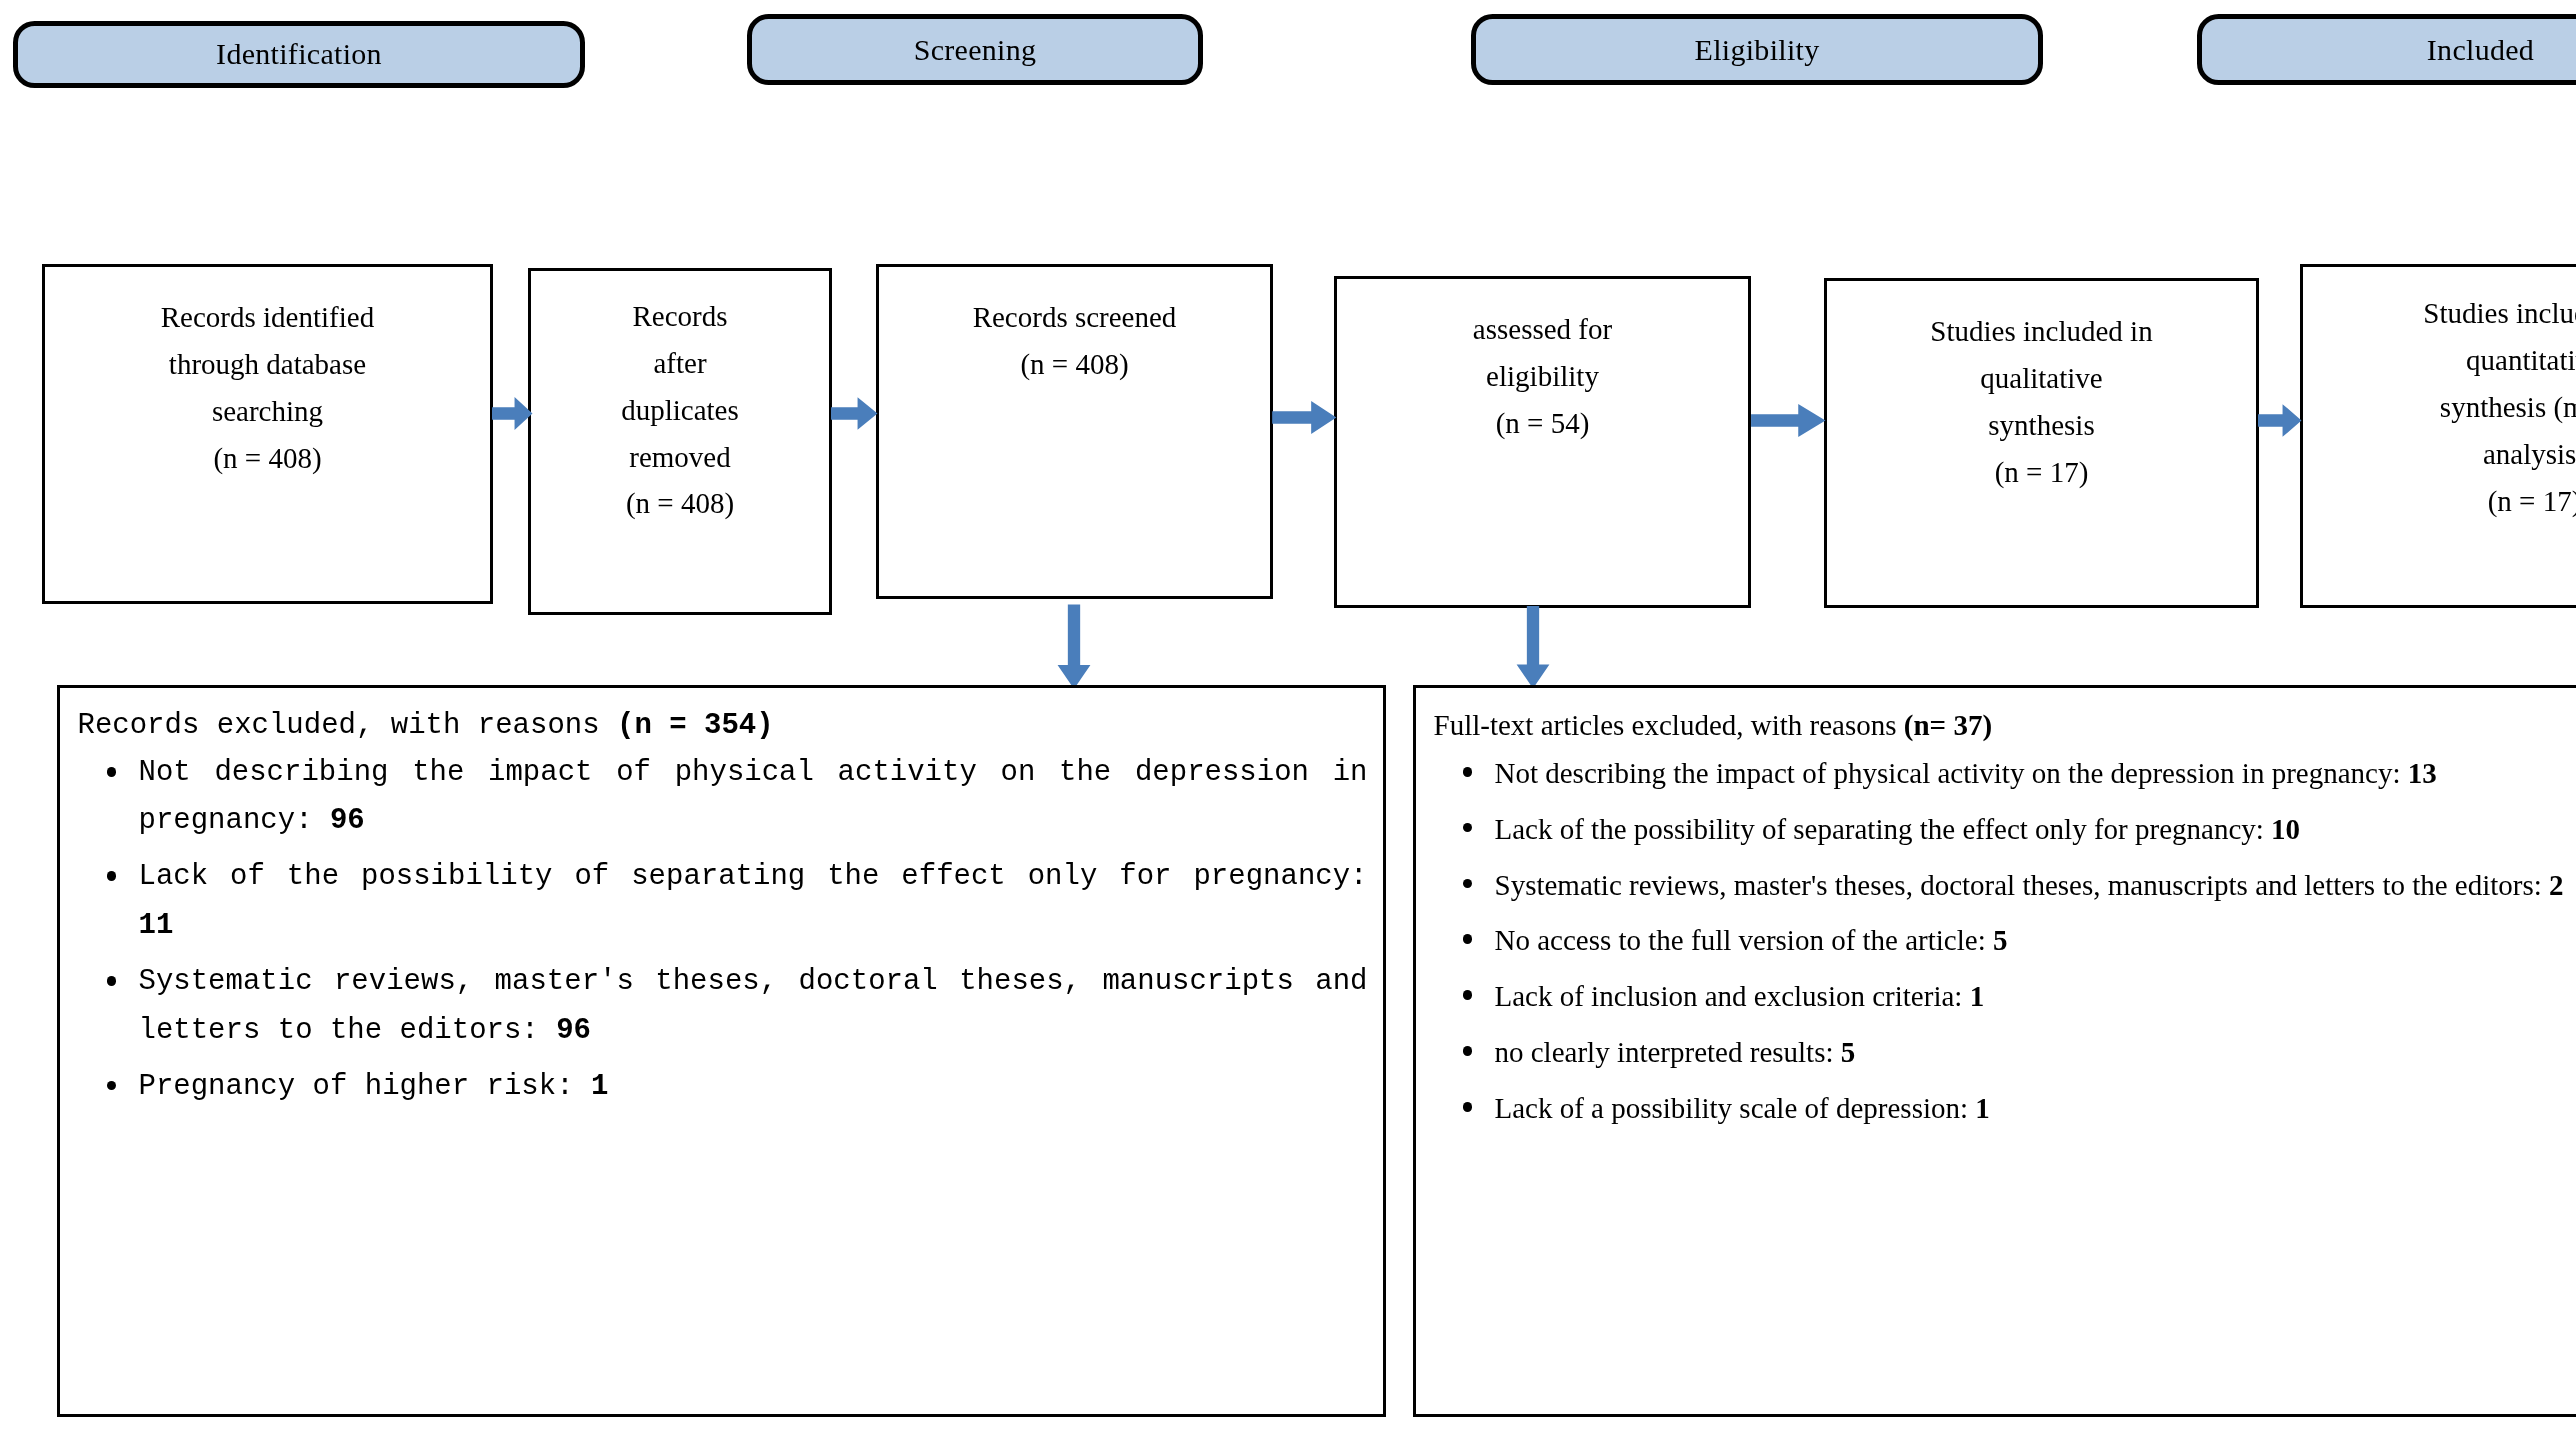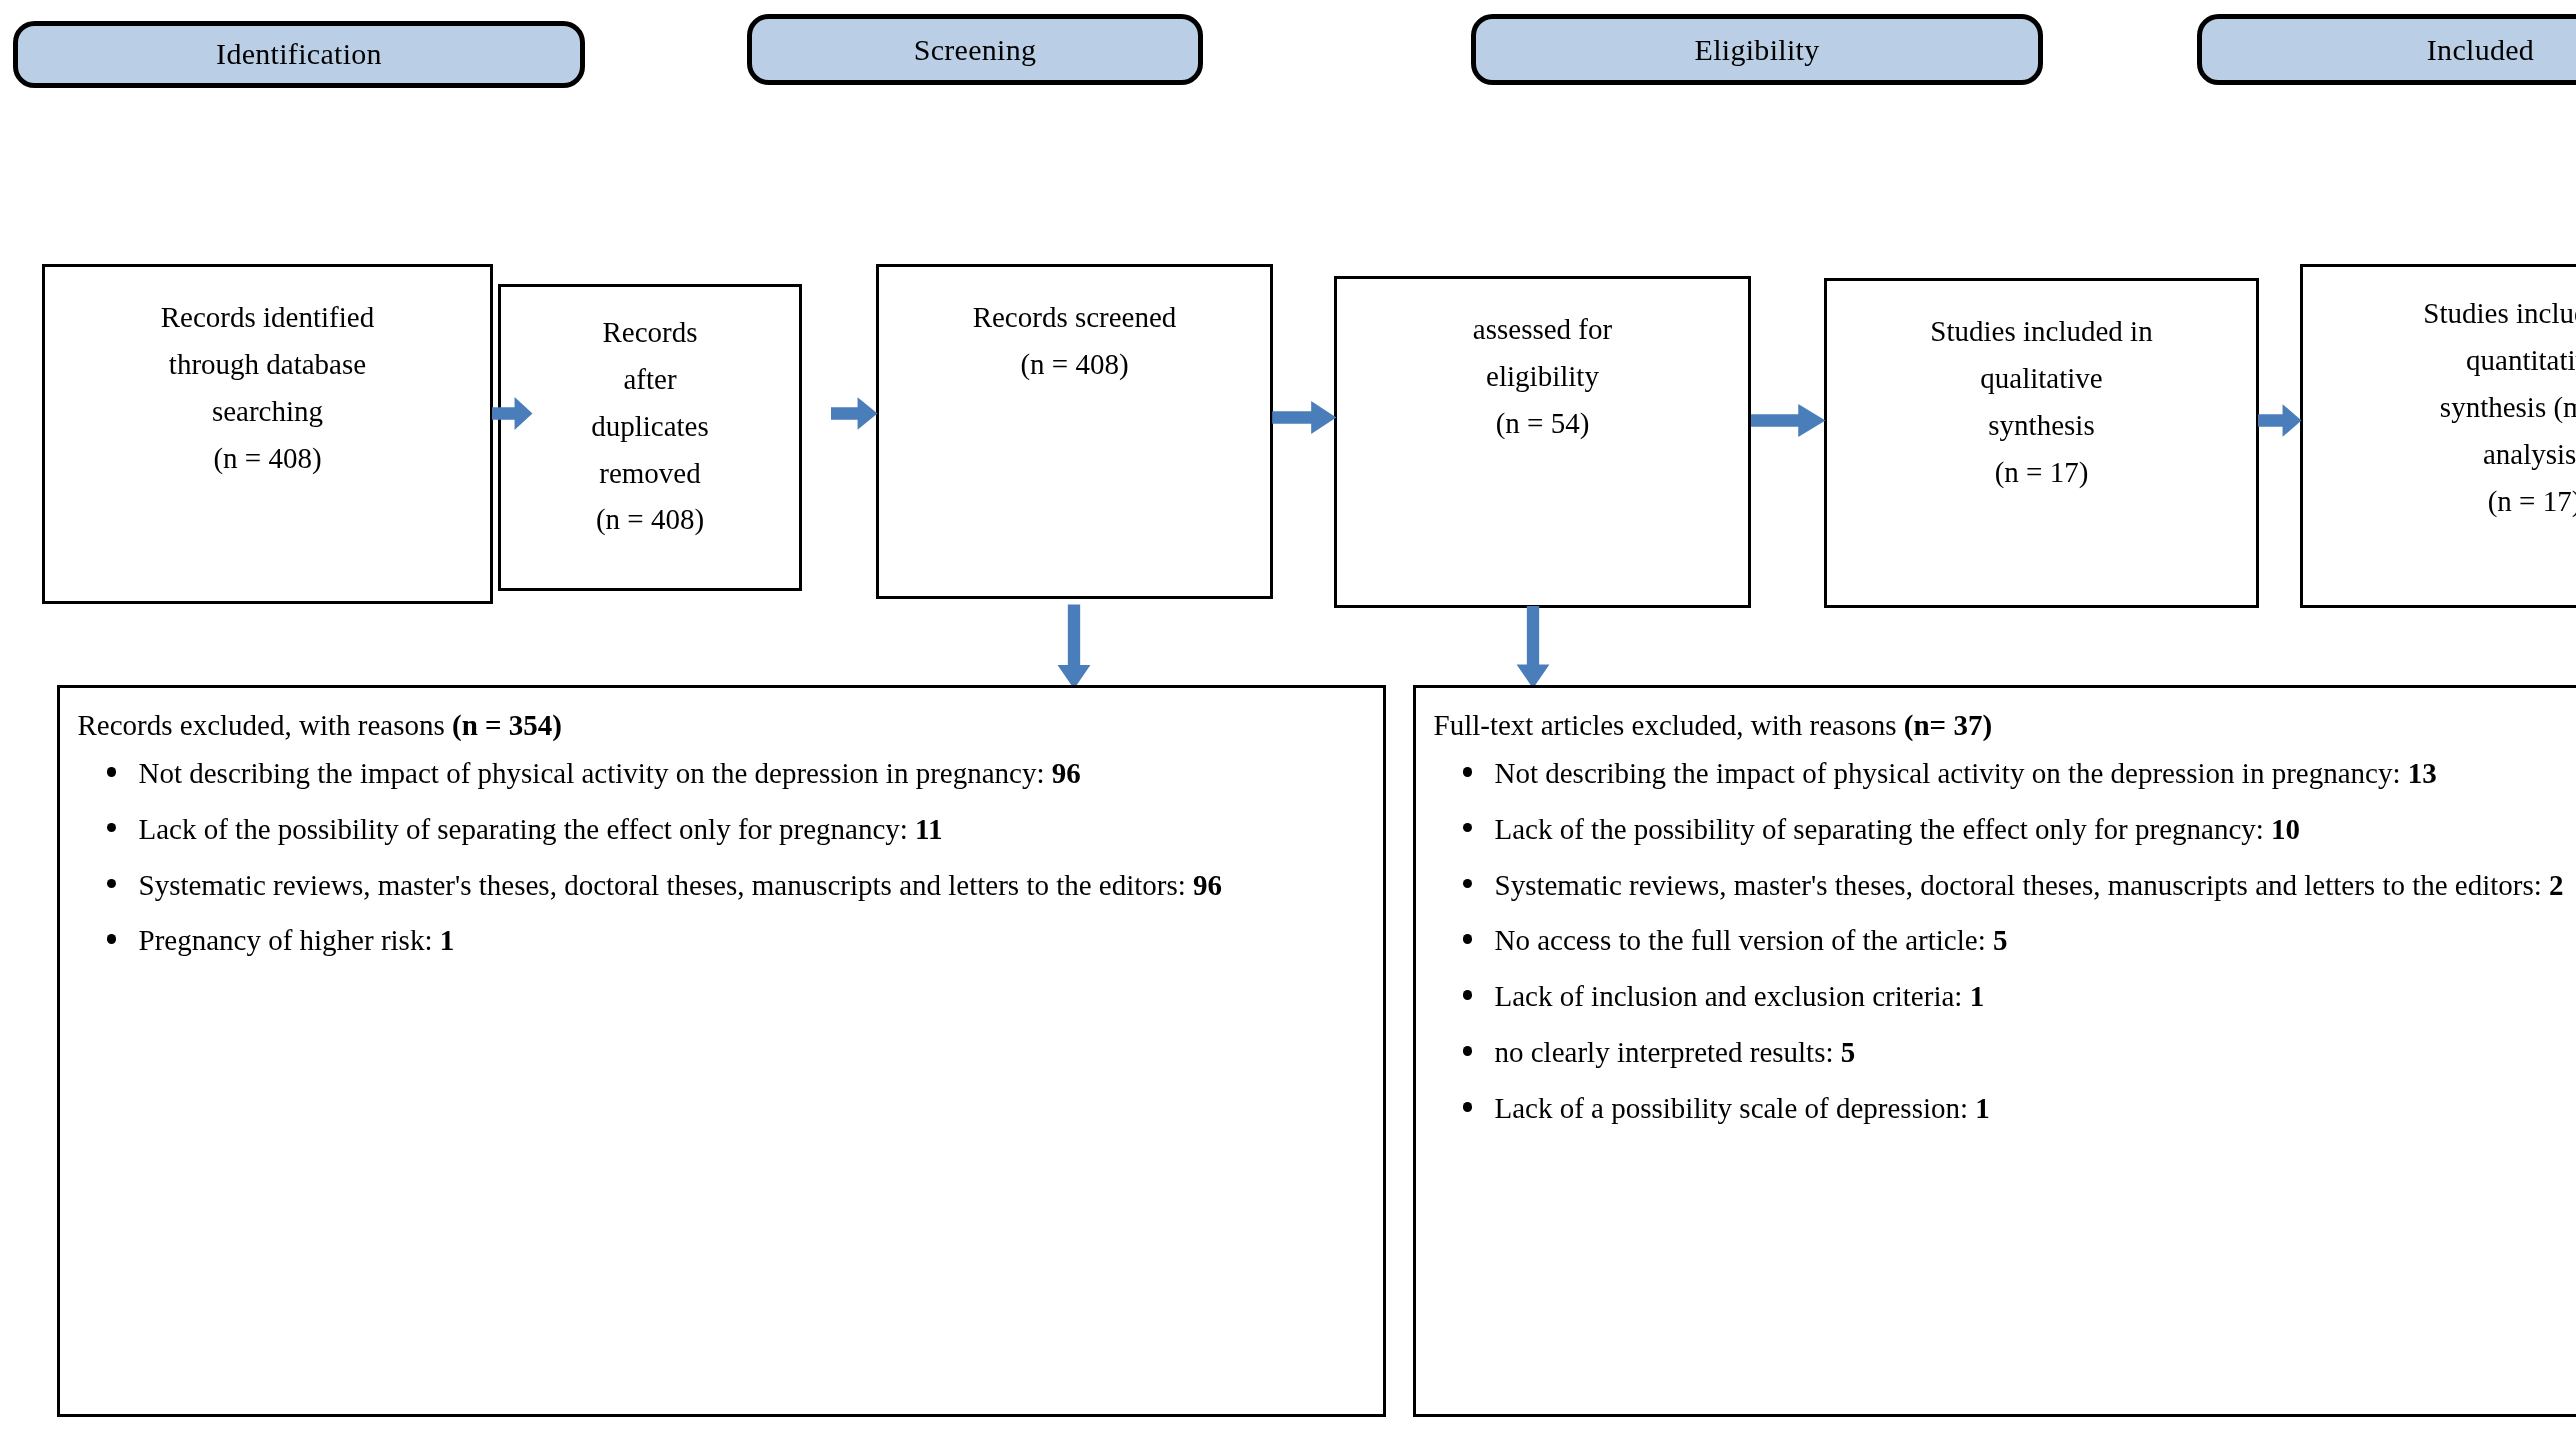--- a/index.html
+++ b/index.html
@@ -97,21 +97,21 @@
 
 <div class="flow-box" style="left:42px;top:264px;width:451px;height:340px;">
   <div class="box-text">
     <div>Records identified</div>
     <div>through database</div>
     <div>searching</div>
     <div>(n = 408)</div>
   </div>
 </div>
 
-<div class="flow-box" style="left:498px;top:268px;width:304px;height:307px;padding-top:21.6px;margin-top:16px;">
+<div class="flow-box" style="left:528px;top:268px;width:304px;height:347px;padding-top:21.6px;">
   <div class="box-text">
     <div>Records</div>
     <div>after</div>
     <div>duplicates</div>
     <div>removed</div>
     <div>(n = 408)</div>
   </div>
 </div>
 
 <div class="flow-box" style="left:876px;top:264px;width:397px;height:335px;">
@@ -178,21 +178,21 @@
   <svg width="38" height="86" viewBox="0 0 74 166" xmlns="http://www.w3.org/2000/svg">
     <path d="M25,0 L49,0 L49,118 L69,118 L37,165 L5,118 L25,118 Z" fill="#4A7EBB"></path>
   </svg>
 </div>
 <div class="arrow-v" style="left:1514px;top:606px;height:83px;">
   <svg width="38" height="83" viewBox="0 0 74 162" xmlns="http://www.w3.org/2000/svg">
     <path d="M25,0 L49,0 L49,114 L69,114 L37,161 L5,114 L25,114 Z" fill="#4A7EBB"></path>
   </svg>
 </div>
 
-<div class="excl-panel" style="left:57px;top:685px;width:1329px;height:732px;">
+<div class="excl-panel" style="left:57px;top:685px;width:1329px;height:732px;font-family:Liberation Mono, monospace;">
   <div class="excl-title">
     <span>Records excluded, with reasons </span><span class="b">(n = 354)</span>
   </div>
   <ul class="excl-list">
     <li><span class="bullet"></span><span>Not describing the impact of physical activity on the depression in pregnancy: </span><span class="b">96</span></li>
     <li><span class="bullet"></span><span>Lack of the possibility of separating the effect only for pregnancy: </span><span class="b">11</span></li>
     <li><span class="bullet"></span><span>Systematic reviews, master's theses, doctoral theses, manuscripts and letters to the editors: </span><span class="b">96</span></li>
     <li><span class="bullet"></span><span>Pregnancy of higher risk: </span><span class="b">1</span></li>
   </ul>
 </div>

